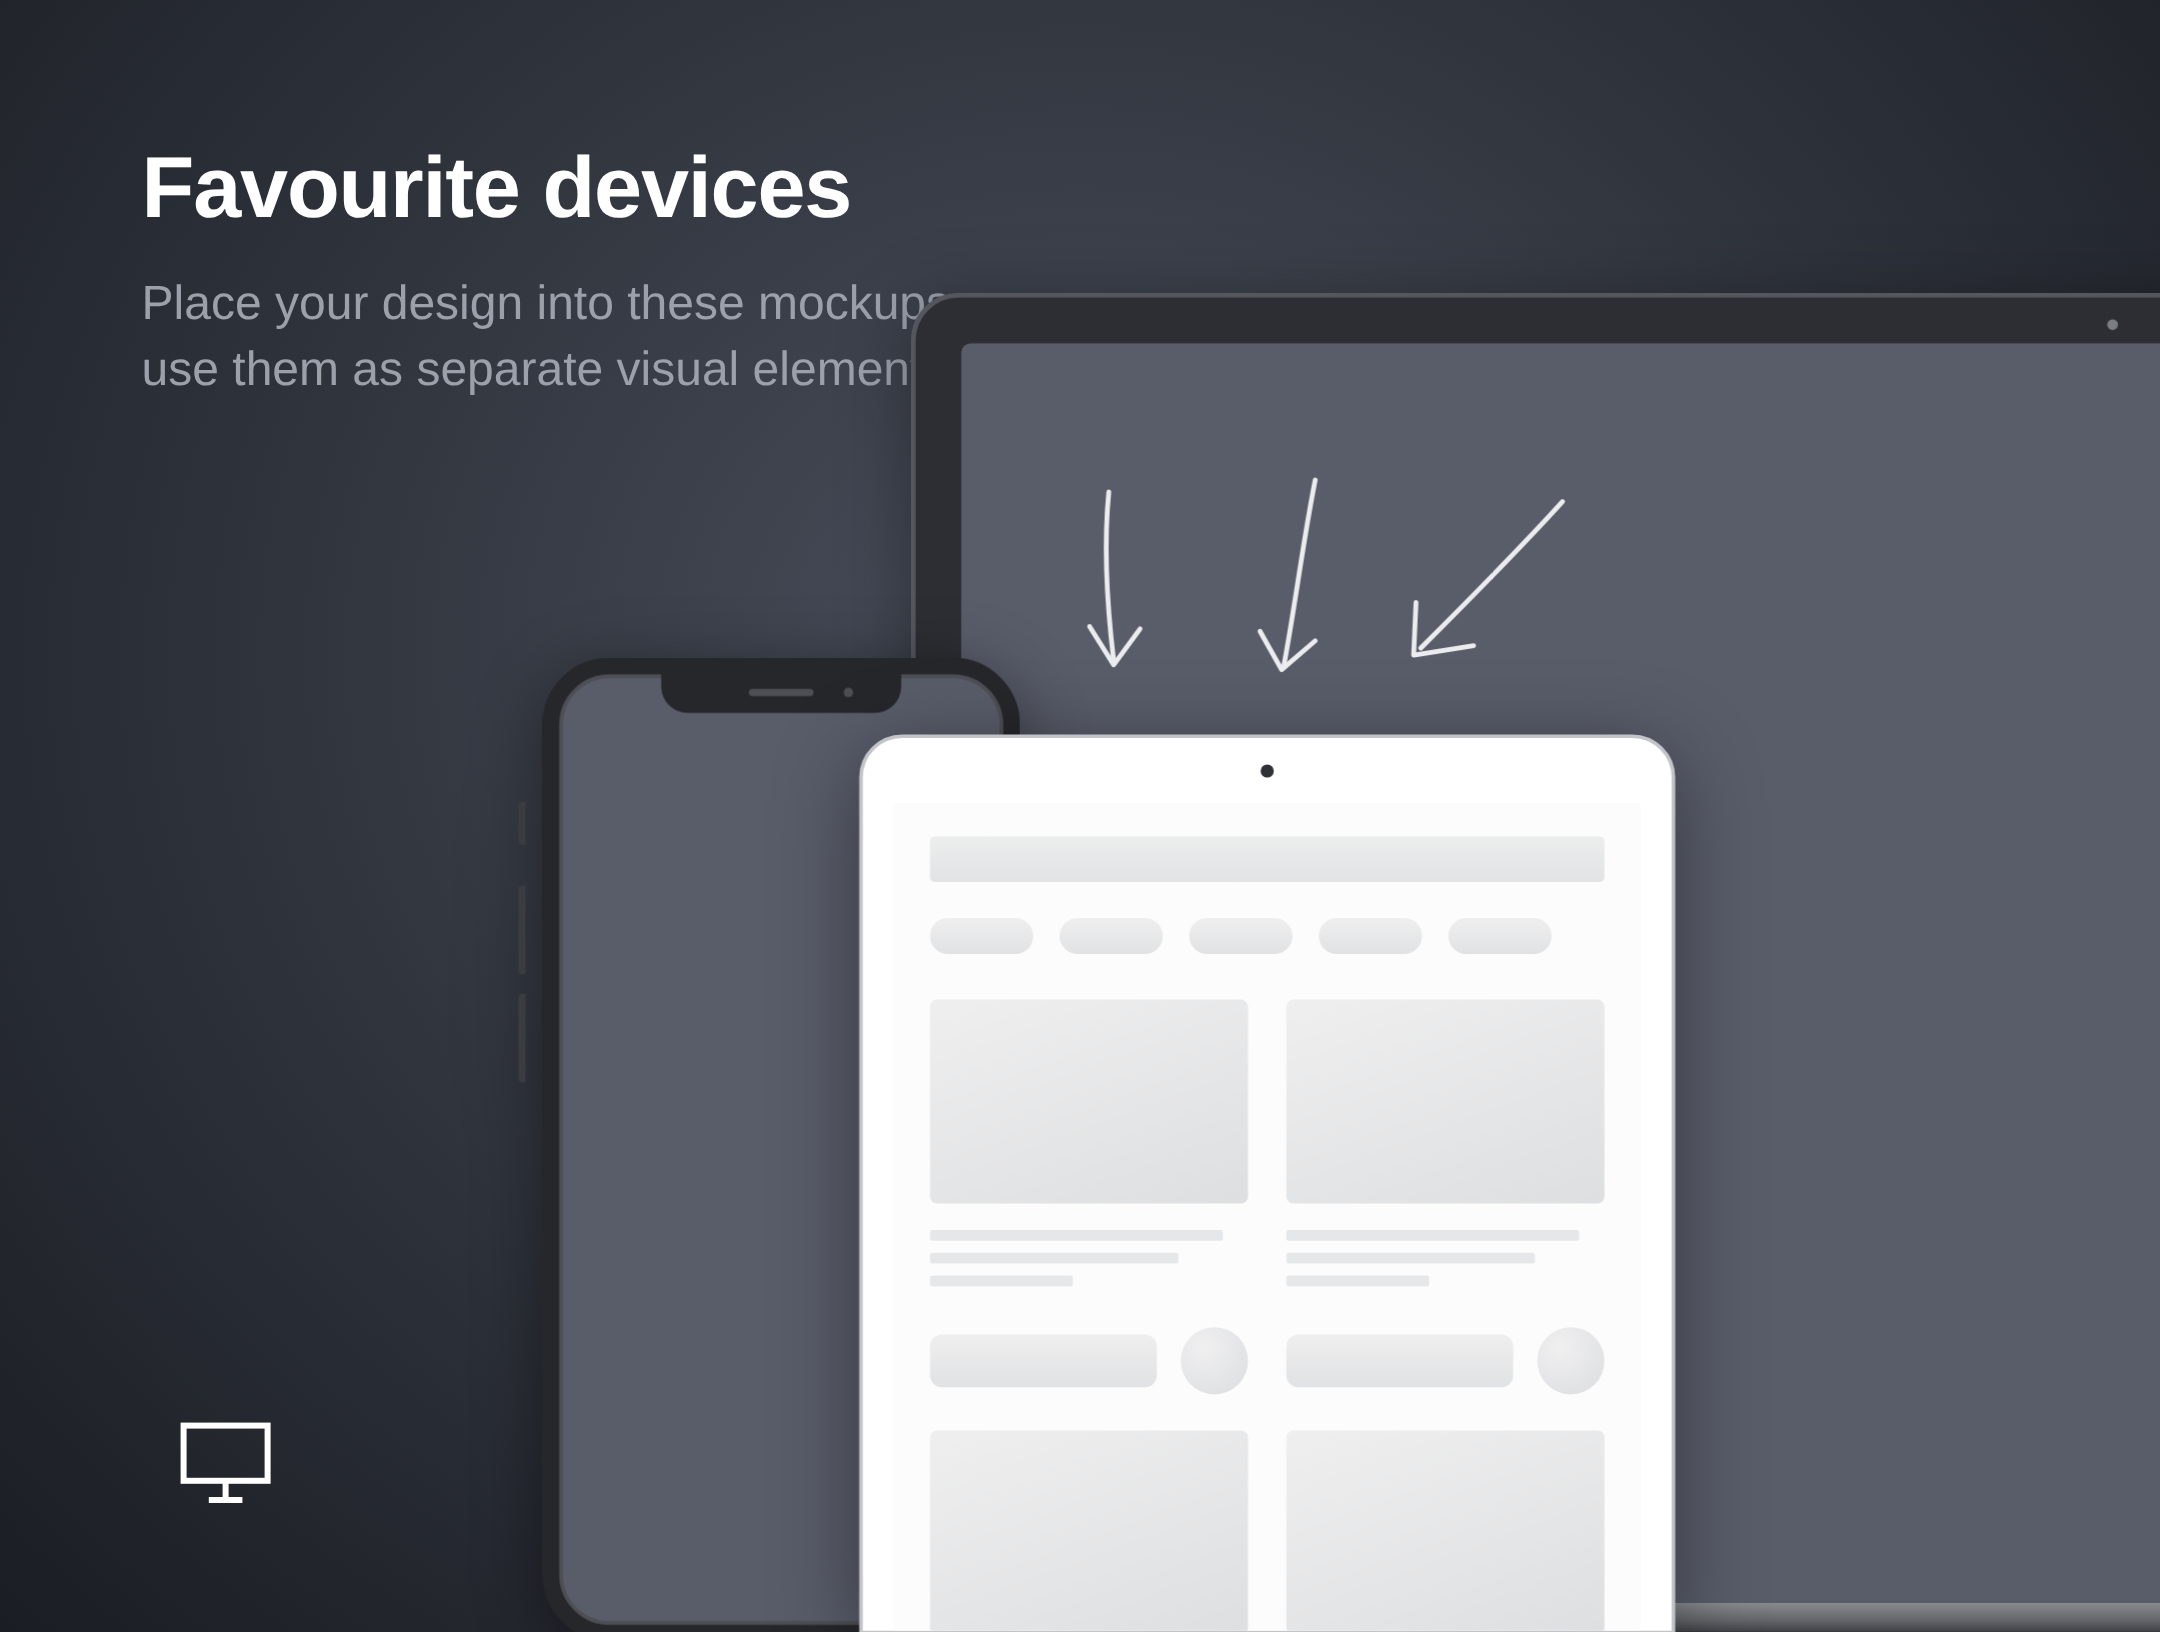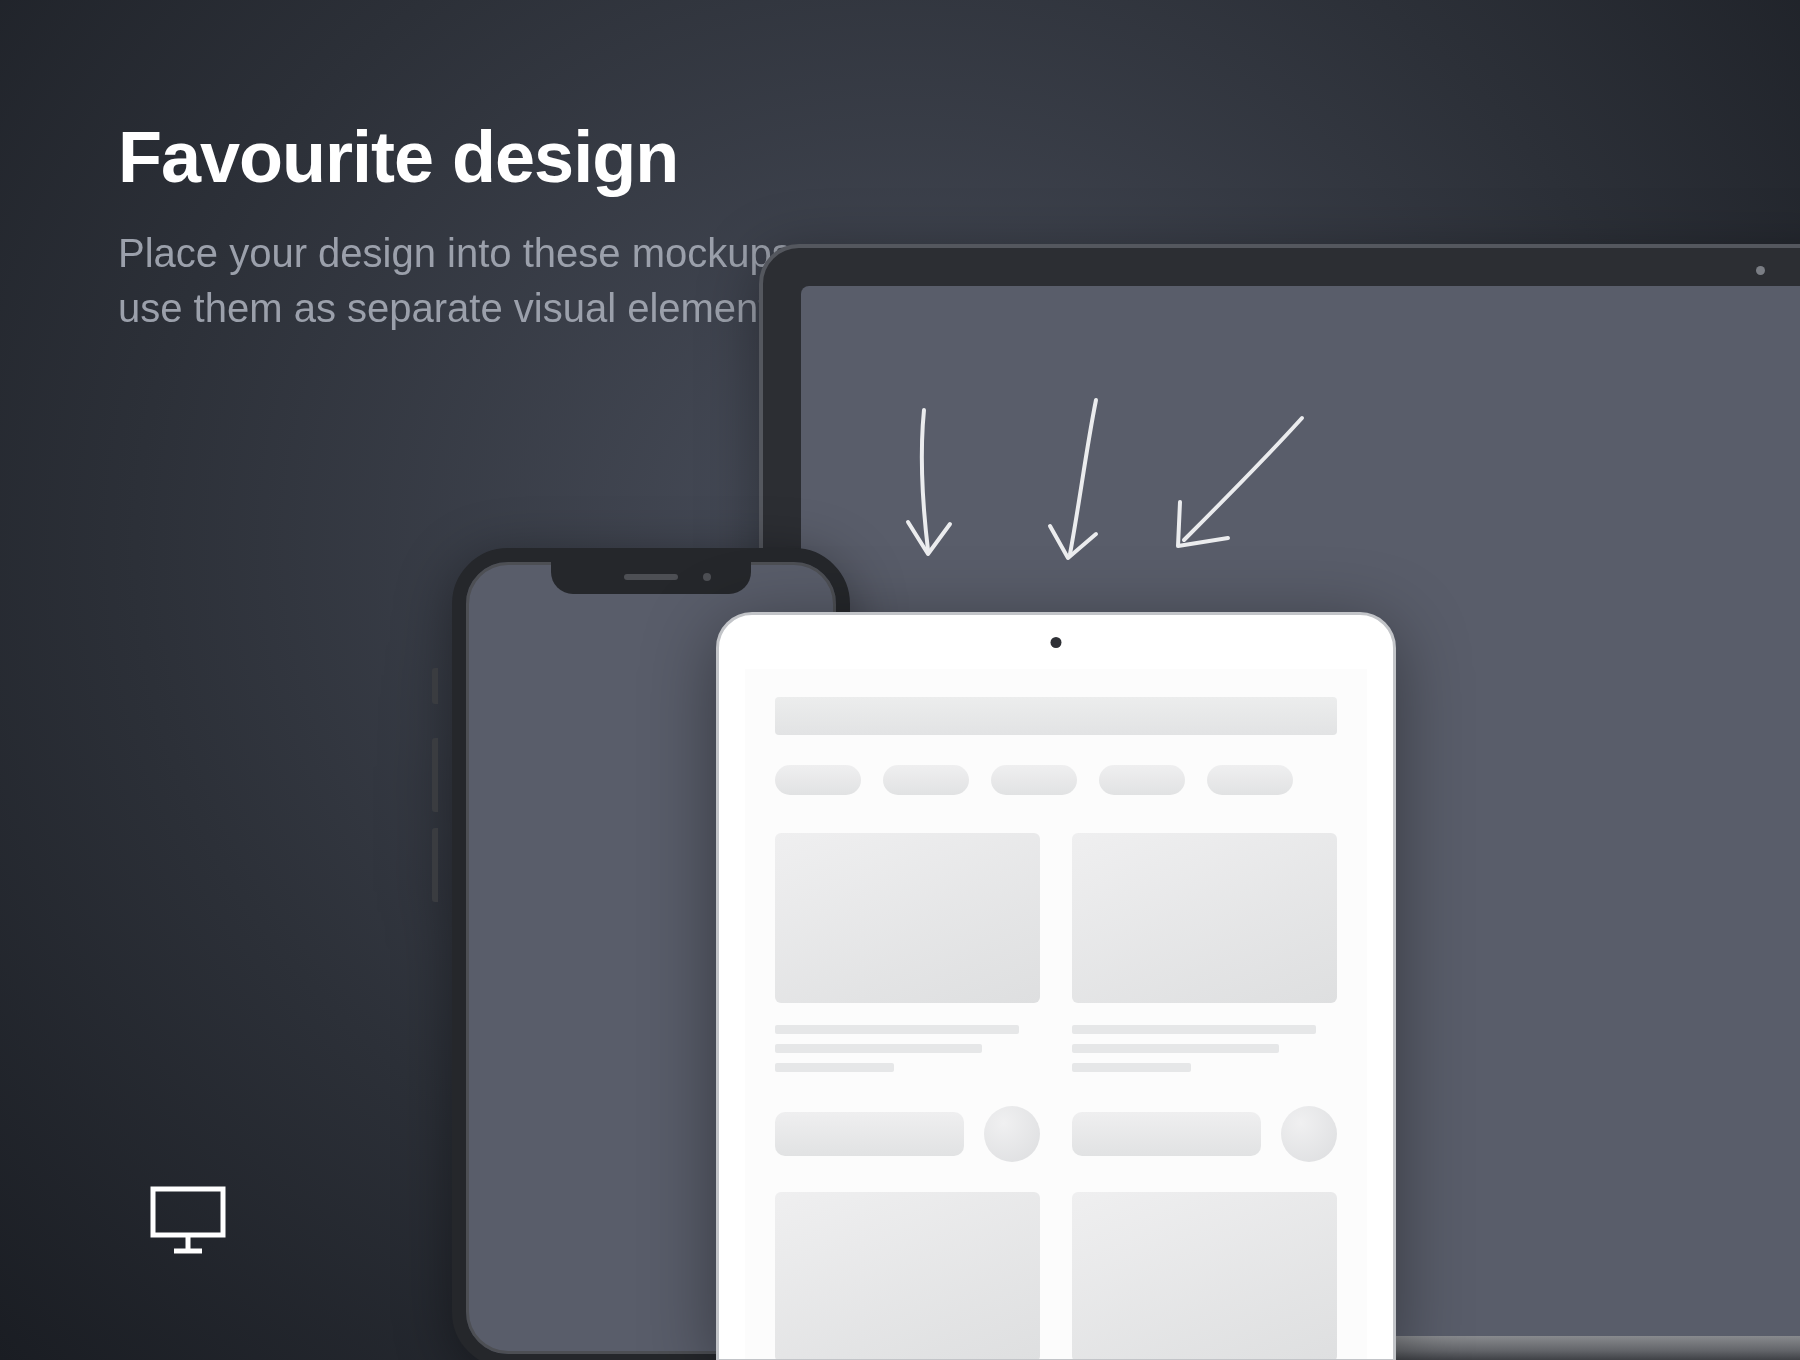--- a/index.html
+++ b/index.html
@@ -193,21 +193,21 @@
     .arrows {
       position: absolute;
       top: 390px; left: 884px;
       width: 480px; height: 220px;
       pointer-events: none;
     }
   </style>
 </head>
 <body>
 
-<h1 class="heading">Favourite design</h1>
+<h1 class="heading">Favourite devices</h1>
 <p class="subheading">Place your design into these mockups or use them as separate visual elements</p>
 
 <div class="monitor-icon">
   <svg width="76" height="70" viewBox="0 0 76 70">
     <rect x="3" y="3" width="70" height="46" fill="none" stroke="#ffffff" stroke-width="5"></rect>
     <line x1="38" y1="49" x2="38" y2="63" stroke="#ffffff" stroke-width="5"></line>
     <line x1="24" y1="65" x2="52" y2="65" stroke="#ffffff" stroke-width="5"></line>
   </svg>
 </div>
 

